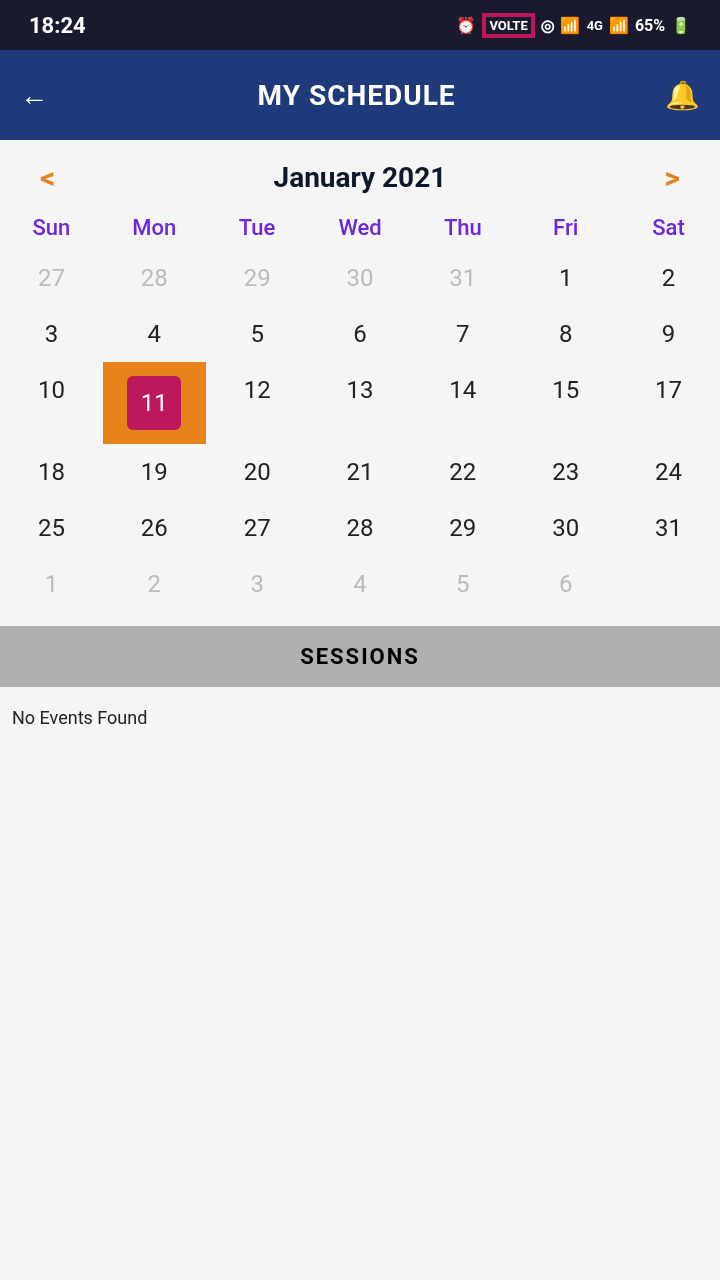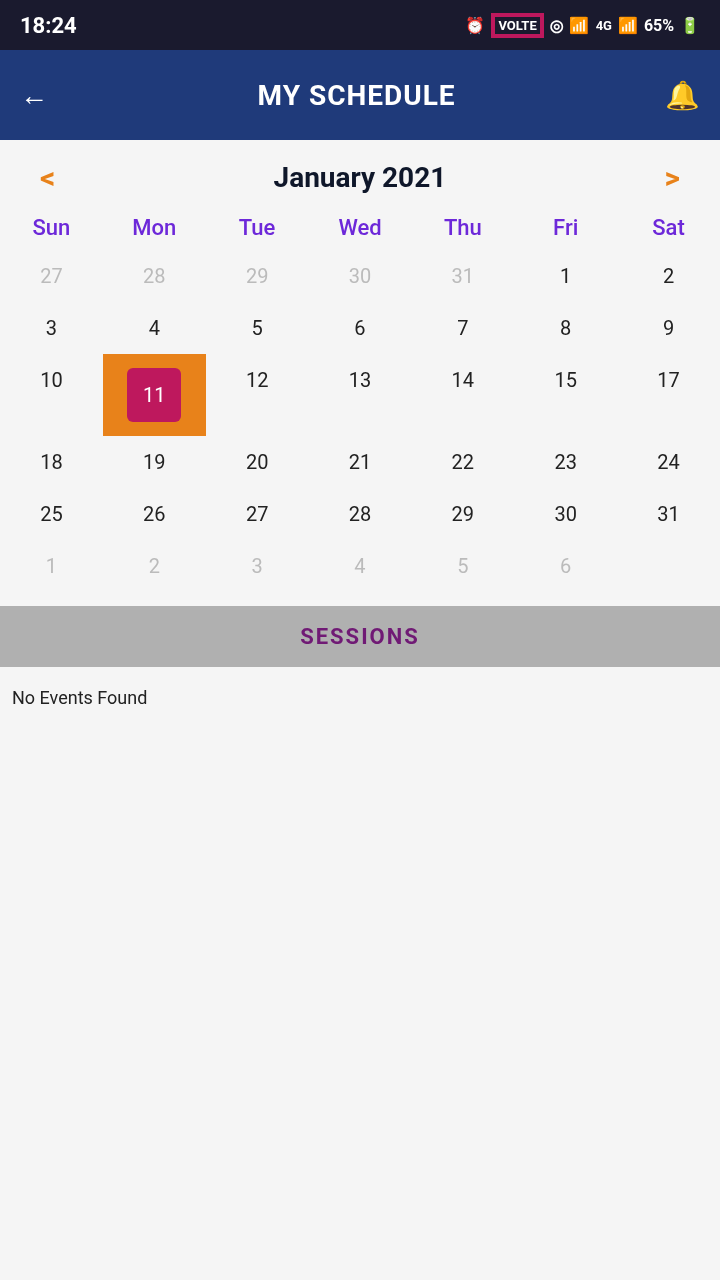--- a/index.html
+++ b/index.html
@@ -13,21 +13,21 @@
     }
 
     
     .status-bar {
       background: #1a1a2e;
       color: white;
       height: 50px;
       display: flex;
       align-items: center;
       justify-content: space-between;
-      padding: 0 20px;
+      padding: 0 29px;
       font-size: 22px;
       font-weight: bold;
     }
     .status-icons {
       display: flex;
       align-items: center;
       gap: 6px;
       font-size: 16px;
     }
 
@@ -88,21 +88,21 @@
     .day-header {
       text-align: center;
       padding: 10px 0;
       font-size: 22px;
       color: #6d28d9;
       font-weight: 500;
     }
     .day-cell {
       text-align: center;
       padding: 14px 0;
-      font-size: 20px;
+      font-size: 24px;
       color: #222;
       cursor: pointer;
       position: relative;
     }
     .day-cell.other-month {
       color: #bbb;
     }
     .day-cell.selected {
       background: #e8821a;
       color: white;
@@ -114,21 +114,21 @@
       justify-content: center;
       width: 54px;
       height: 54px;
       background: #be185d;
       border-radius: 6px;
     }
 
     
     .sessions-bar {
       background: #b0b0b0;
-      color: #701a75;
+      color: #000000;
       text-align: center;
       padding: 18px 17px;
       font-size: 22px;
       font-weight: bold;
       letter-spacing: 2px;
       margin-top: 4px;
     }
 
     
     .no-events {

